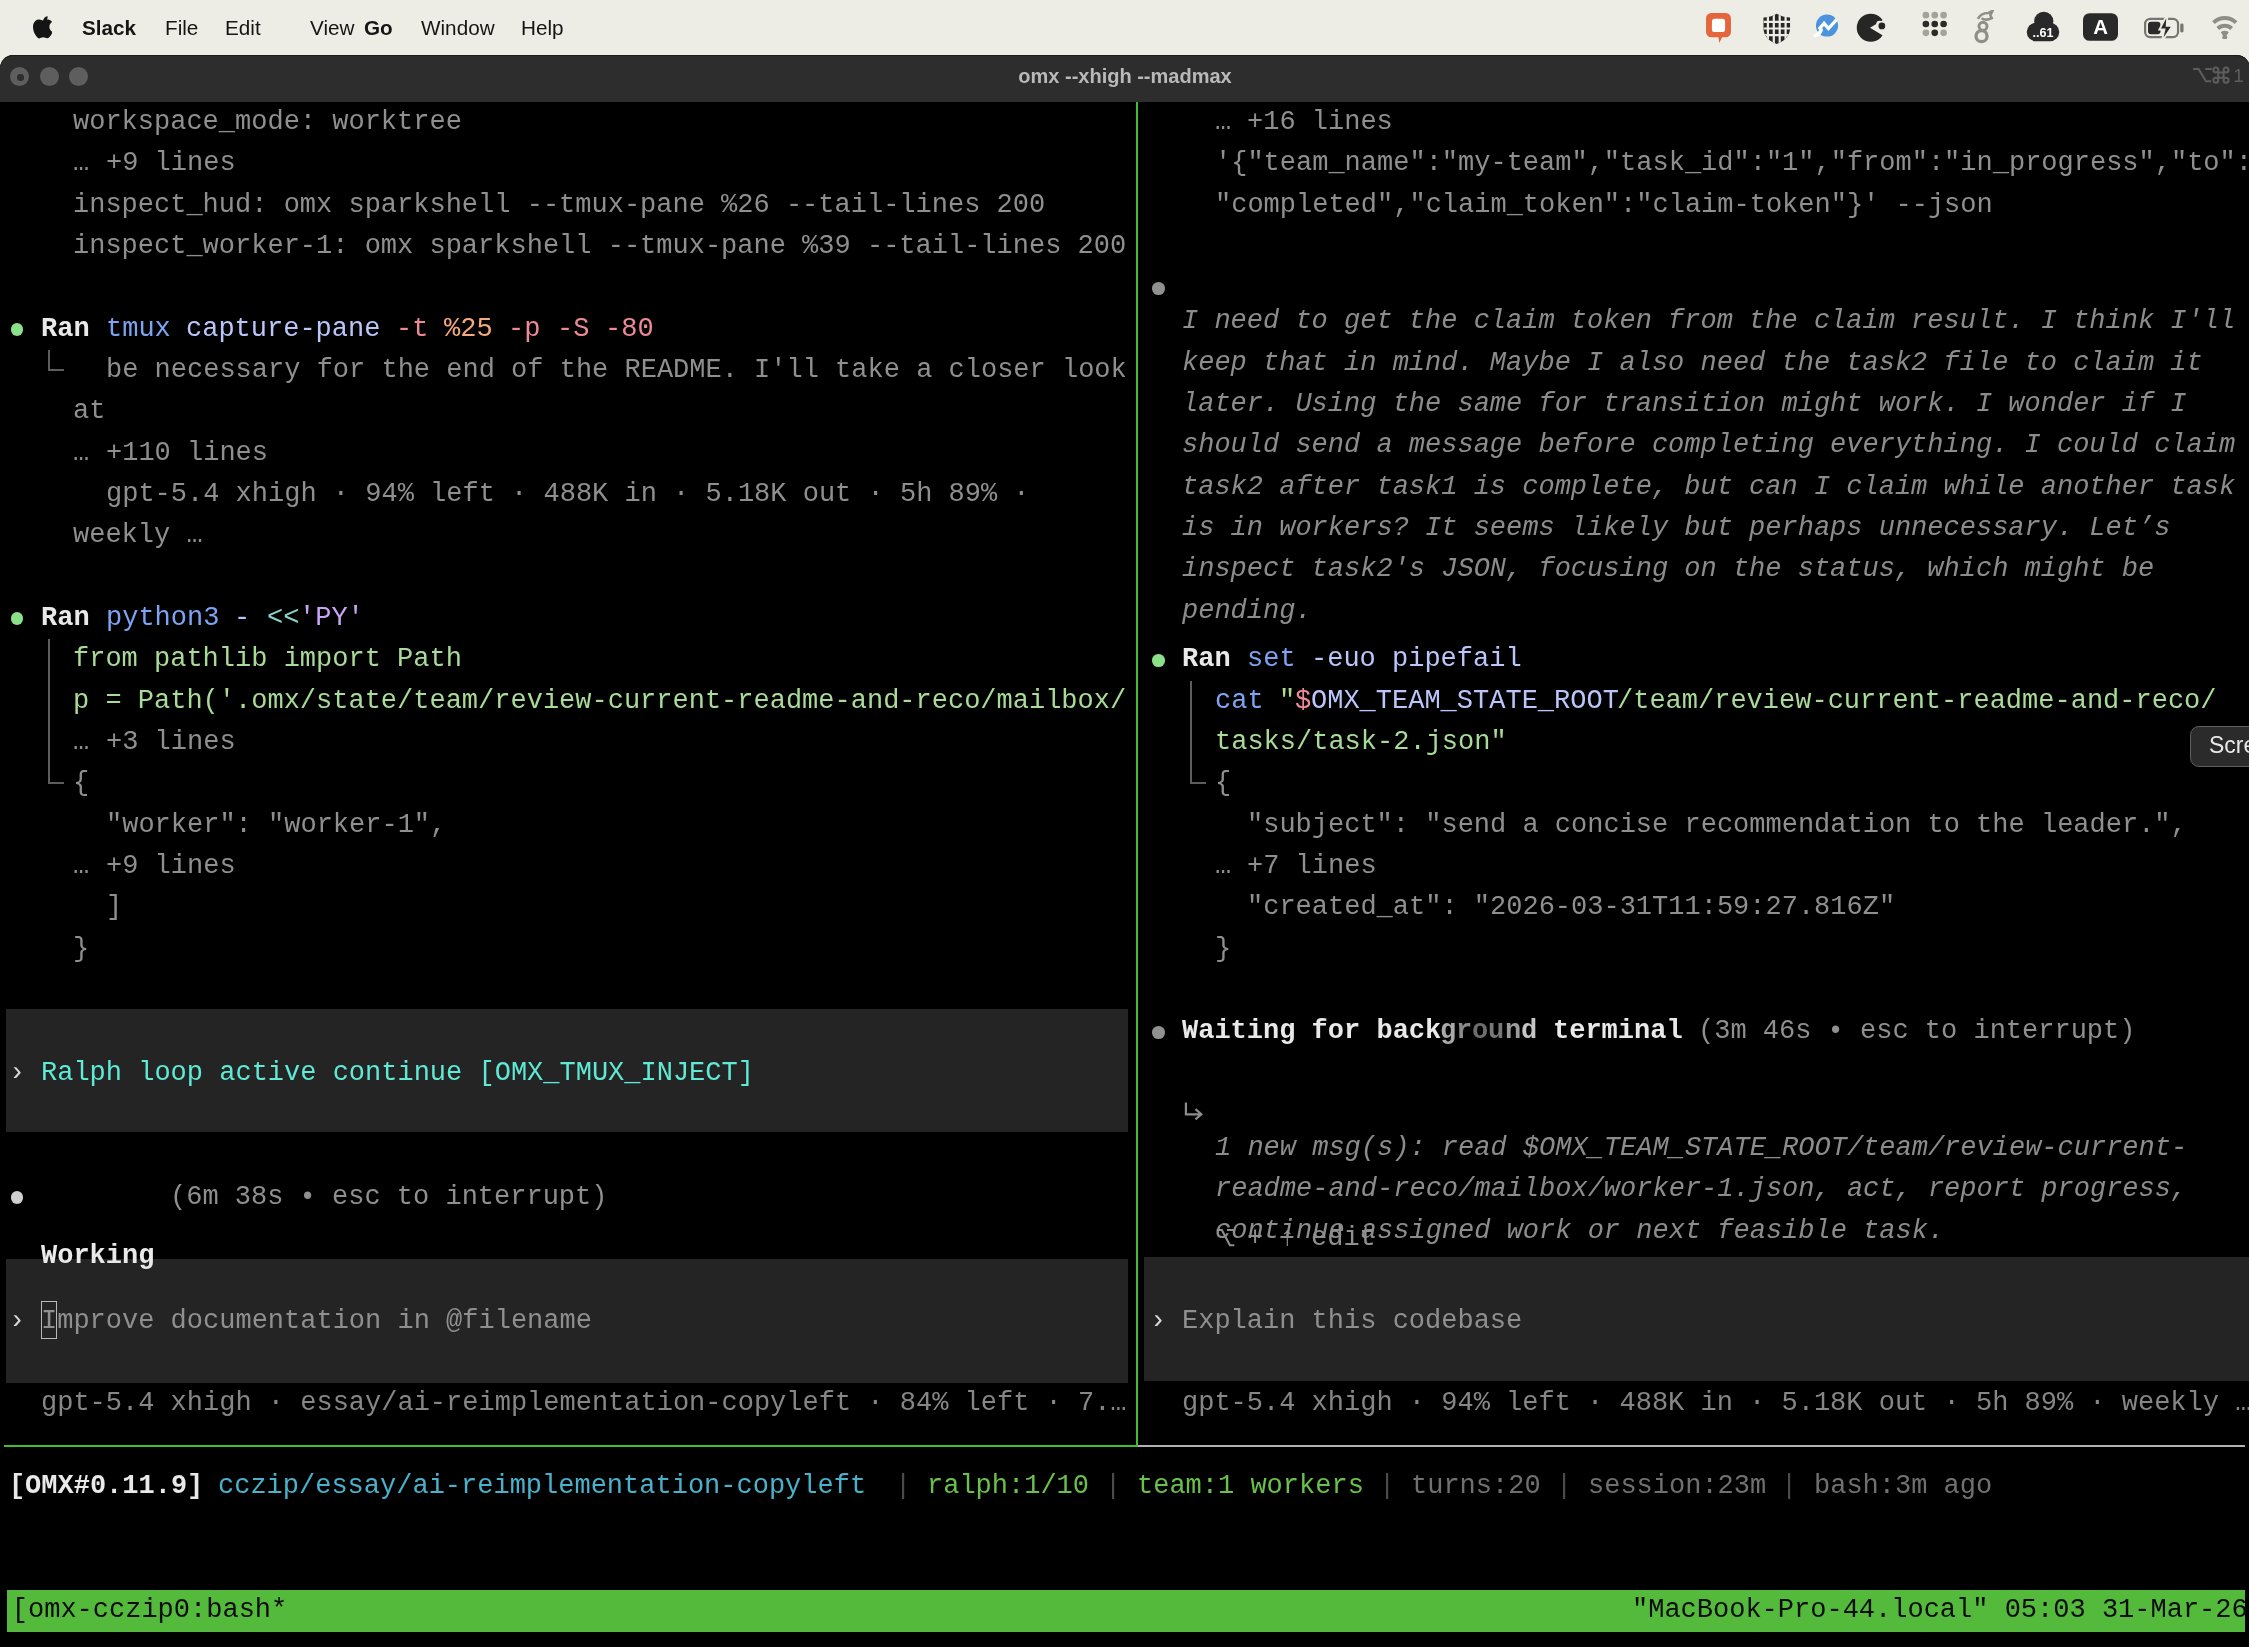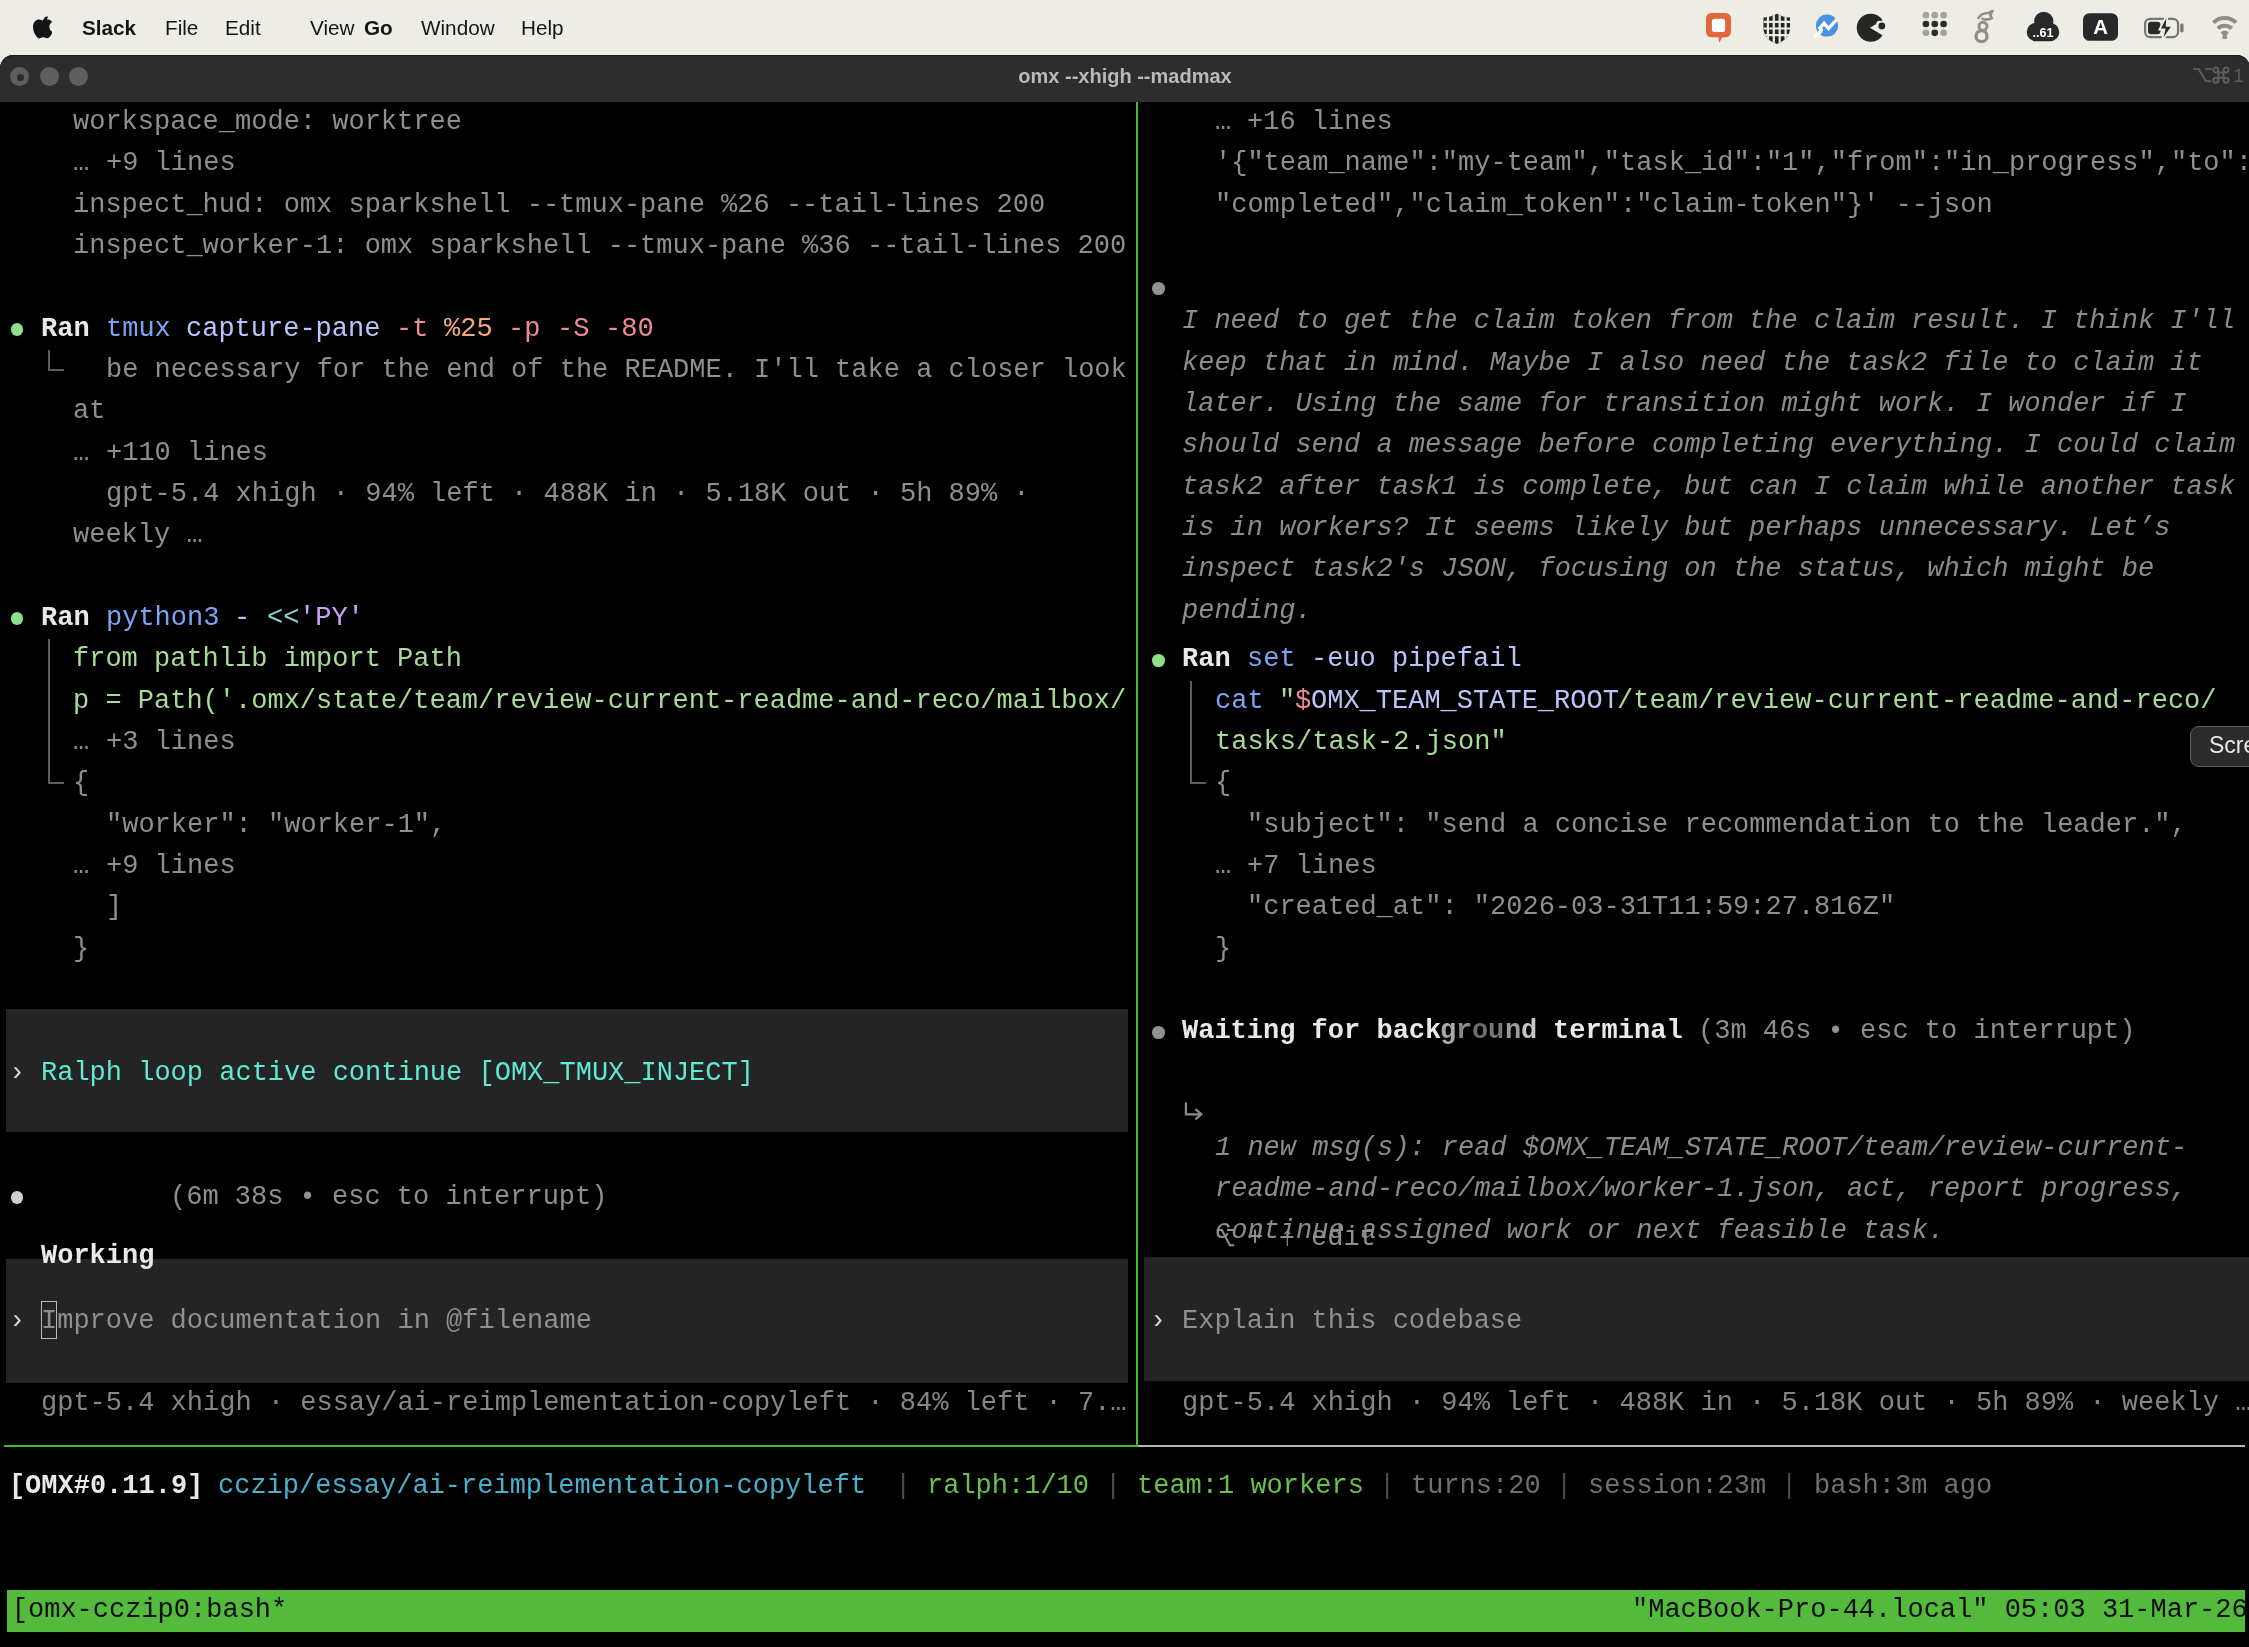--- a/index.html
+++ b/index.html
@@ -144,21 +144,21 @@
 <div class="gut" style="left:48px;top:369px;width:15.5px;height:1.9px;"></div>
 <div class="gut" style="left:48px;top:639px;width:1.9px;height:145px;"></div>
 <div class="gut" style="left:48px;top:782px;width:15.5px;height:1.9px;"></div>
 <div class="gut" style="left:1190px;top:681px;width:1.9px;height:103px;"></div>
 <div class="gut" style="left:1190px;top:782px;width:15.5px;height:1.9px;"></div>
 
 <div class="t g" style="left:73px;top:102px">workspace_mode: worktree</div>
 <div class="t g" style="left:73px;top:143px">…</div>
 <div class="t g" style="left:106px;top:143px">+9 lines</div>
 <div class="t g" style="left:73px;top:185px">inspect_hud: omx sparkshell --tmux-pane %26 --tail-lines 200</div>
-<div class="t g" style="left:73px;top:226px">inspect_worker-1: omx sparkshell --tmux-pane %36 --tail-lines 200</div>
+<div class="t g" style="left:73px;top:226px">inspect_worker-1: omx sparkshell --tmux-pane %39 --tail-lines 200</div>
 <div style="position:absolute;left:10.6px;top:323px;width:12.7px;height:12.7px;border-radius:50%;background:#8ce08a;"></div>
 <div class="t w b" style="left:41px;top:309px">Ran</div>
 <div class="t bl" style="left:106px;top:309px">tmux</div>
 <div class="t lv" style="left:186px;top:309px">capture-pane</div>
 <div class="t rd" style="left:396px;top:309px">-t</div>
 <div class="t pc" style="left:444px;top:309px">%25</div>
 <div class="t rd" style="left:508px;top:309px">-p</div>
 <div class="t rd" style="left:557px;top:309px">-S</div>
 <div class="t rd" style="left:605px;top:309px">-80</div>
 <div class="t g" style="left:106px;top:350px">be necessary for the end of the README. I'll take a closer look</div>

